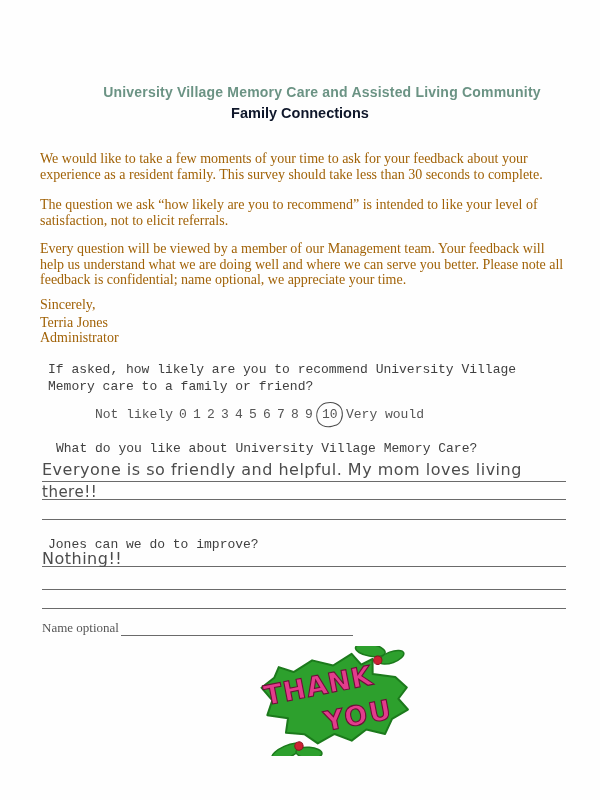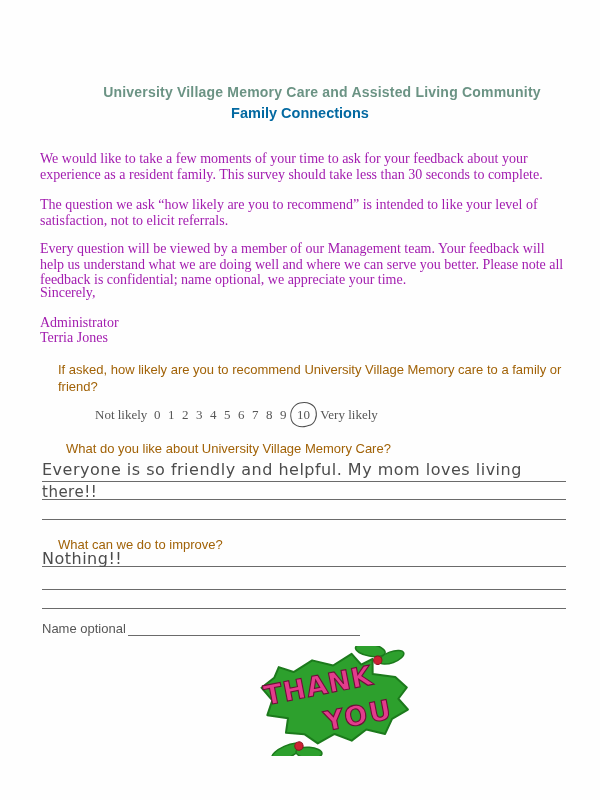--- a/index.html
+++ b/index.html
@@ -15,47 +15,47 @@
   .title-block{position:absolute;top:84px;left:0;width:600px;text-align:center;}
   .title-main{
     font-family:"Liberation Sans", sans-serif;
     font-weight:bold;font-size:14px;letter-spacing:.2px;
     color:#6b9384;
     margin-left:44px;
   }
   .title-sub{
     font-family:"Liberation Sans", sans-serif;
     font-weight:bold;font-size:14.5px;margin-top:5px;
-    color:#0369a1;
+    color:#0f172a;
   }
   
   .para{
     position:absolute;left:40px;width:524px;
-    font-size:14px;line-height:15.5px;color:#a21caf;
+    font-size:14px;line-height:15.5px;color:#a16207;
     text-align:left;
   }
   #p1{top:137px;}
   #p2{top:183px;}
   #p3{top:227px;}
-  #signoff{top:271px;}
+  #signoff{top:283px;}
   #sig{top:315px;line-height:15px;}
   
   .q{
-    position:absolute;left:58px;width:508px;
-    font-family:Liberation Sans, sans-serif;
-    font-size:13px;line-height:17px;color:#a16207;
+    position:absolute;left:48px;width:508px;
+    font-family:Liberation Mono, monospace;
+    font-size:13px;line-height:17px;color:#404040;
   }
   #q-recommend{top:361px;}
   #q-like{top:440px;margin-left:8px;}
   #q-improve{top:536px;}
   
   .scale{
     position:absolute;top:406px;left:95px;
     display:flex;align-items:center;gap:6px;
-    font-family:Liberation Serif, serif;
+    font-family:Liberation Mono, monospace;
     font-size:13px;color:#565656;
   }
   .scale .num{display:inline-block;min-width:8px;text-align:center;}
   .scale .endcap{font-size:13px;}
   .circled{
     display:inline-flex;align-items:center;justify-content:center;
     width:25px;height:23px;margin:-4px -3px;
     border:1.6px solid #4e4e4e;
     border-radius:52% 58% 46% 54% / 60% 50% 58% 46%;
     transform:rotate(-14deg);
@@ -75,21 +75,21 @@
   }
   #ans-like-1{top:460px;height:21px;font-size:16px;}
   #ans-like-2{top:483px;height:16px;font-size:15px;}
   #ans-like-3{top:503px;height:16px;}
   #ans-improve-1{top:549px;height:17px;font-size:16px;}
   #ans-improve-2{top:572px;height:17px;}
   #ans-improve-3{top:592px;height:16px;}
   
   .name-row{
     position:absolute;top:620px;left:42px;
-    font-family:Liberation Sans, sans-serif;
+    font-family:Liberation Serif, serif;
     font-size:13px;color:#565656;
     display:flex;align-items:flex-end;
   }
   .name-line{
     display:inline-block;width:232px;height:15px;
     border-bottom:1.5px solid #6a6a6a;margin-left:2px;
   }
   
   .thanks{position:absolute;top:646px;left:250px;width:165px;height:110px;}
 </style>
@@ -101,54 +101,54 @@
   <div class="title-block">
     <div class="title-main">University Village Memory Care and Assisted Living Community</div>
     <div class="title-sub">Family Connections</div>
   </div>
 
   <p class="para" id="p1">We would like to take a few moments of your time to ask for your feedback about your experience as a resident family. This survey should take less than 30 seconds to complete.</p>
   <p class="para" id="p2">The question we ask “how likely are you to recommend” is intended to like your level of satisfaction, not to elicit referrals.</p>
   <p class="para" id="p3">Every question will be viewed by a member of our Management team. Your feedback will help us understand what we are doing well and where we can serve you better. Please note all feedback is confidential; name optional, we appreciate your time.</p>
   <p class="para" id="signoff">Sincerely,</p>
   <div class="para" id="sig">
+    <div>Terria Jones</div>
     <div>Administrator</div>
-    <div>Terria Jones</div>
   </div>
 
   <div class="q" id="q-recommend">If asked, how likely are you to recommend University Village Memory care to a family or friend?</div>
 
   <div class="scale">
     <span class="endcap">Not likely</span>
     <span class="num">0</span>
     <span class="num">1</span>
     <span class="num">2</span>
     <span class="num">3</span>
     <span class="num">4</span>
     <span class="num">5</span>
     <span class="num">6</span>
     <span class="num">7</span>
     <span class="num">8</span>
     <span class="num">9</span>
     <span class="circled">
       <span class="num">10</span>
     </span>
-    <span class="endcap">Very likely</span>
+    <span class="endcap">Very would</span>
   </div>
 
   <div class="q" id="q-like">What do you like about University Village Memory Care?</div>
   <div class="ruled" id="ans-like-1">
     <span class="hand">Everyone is so friendly and helpful. My mom loves living</span>
   </div>
   <div class="ruled" id="ans-like-2">
     <span class="hand">there!!</span>
   </div>
   <div class="ruled" id="ans-like-3"></div>
 
-  <div class="q" id="q-improve">What can we do to improve?</div>
+  <div class="q" id="q-improve">Jones can we do to improve?</div>
   <div class="ruled" id="ans-improve-1">
     <span class="hand">Nothing!!</span>
   </div>
   <div class="ruled" id="ans-improve-2"></div>
   <div class="ruled" id="ans-improve-3"></div>
 
   <div class="name-row">
     <span>Name optional</span>
     <span class="name-line"></span>
   </div>

